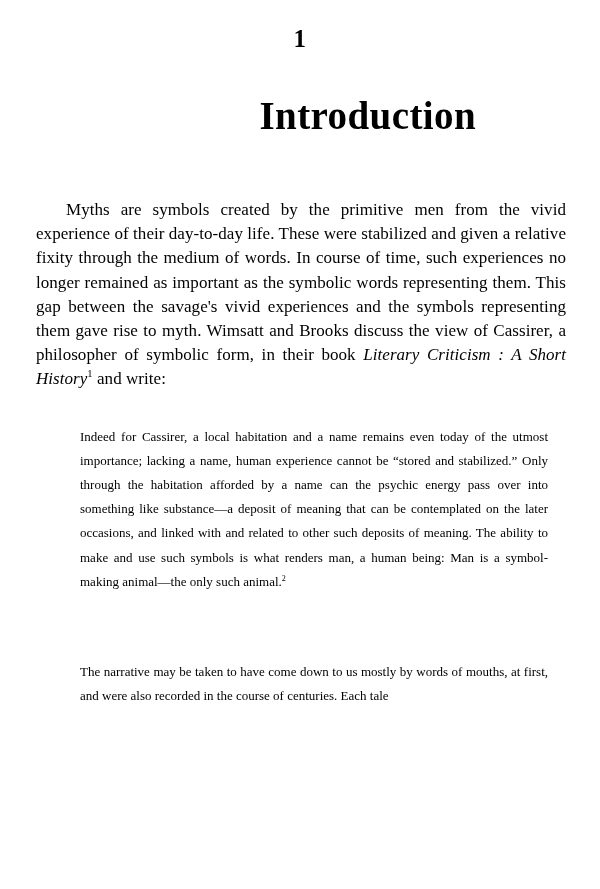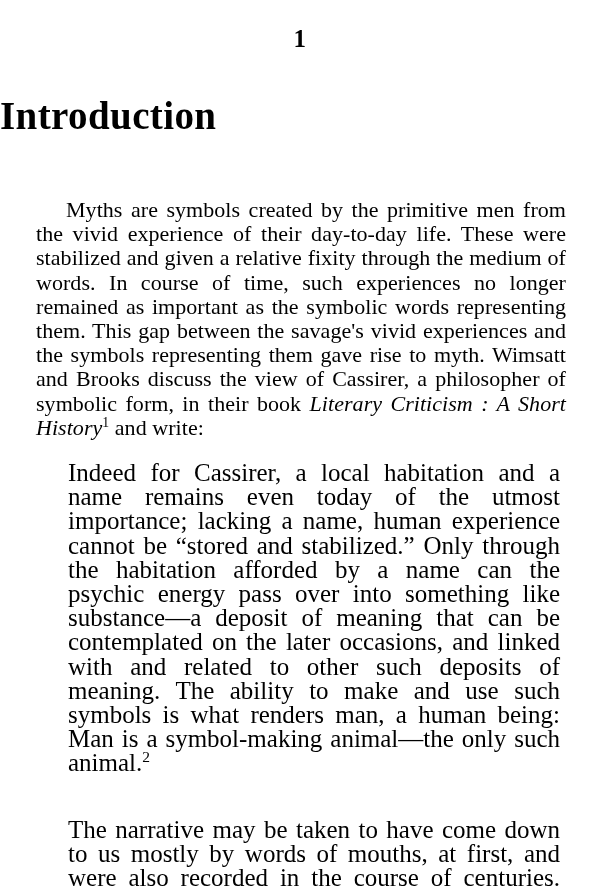--- a/index.html
+++ b/index.html
@@ -35,56 +35,56 @@
     font-weight: bold;
     line-height: 1;
     letter-spacing: 0.5px;
   }
 
   .chapter-title {
     position: absolute;
     top: 96px;
     left: 0;
     width: 476px;
-    text-align: left;
+    text-align: right;
     font-size: 39px;
     font-weight: bold;
     line-height: 1;
     letter-spacing: 0.4px;
   }
 
   
   .column {
     position: absolute;
     top: 198px;
     left: 36px;
     width: 530px;
   }
 
   p {
     margin: 0;
-    font-size: 22px;
+    font-size: 17px;
     line-height: 24.2px;
     text-align: justify;
     text-justify: inter-word;
     letter-spacing: 0.05px;
   }
 
   p.indented {
     text-indent: 30px;
   }
 
   p.flush {
     text-indent: 0;
   }
 
   blockquote {
-    margin: 0;
+    margin: 12px;
     padding: 0 6px 0 32px;
-    font-size: 25px;
+    font-size: 13px;
     line-height: 24.2px;
     text-align: justify;
     text-justify: inter-word;
   }
 
   .gap-before-quote { height: 21px; }
   .gap-after-quote  { height: 20px; }
   .gap-before-quote2 { height: 22px; }
 
   .ital { font-style: italic; }

